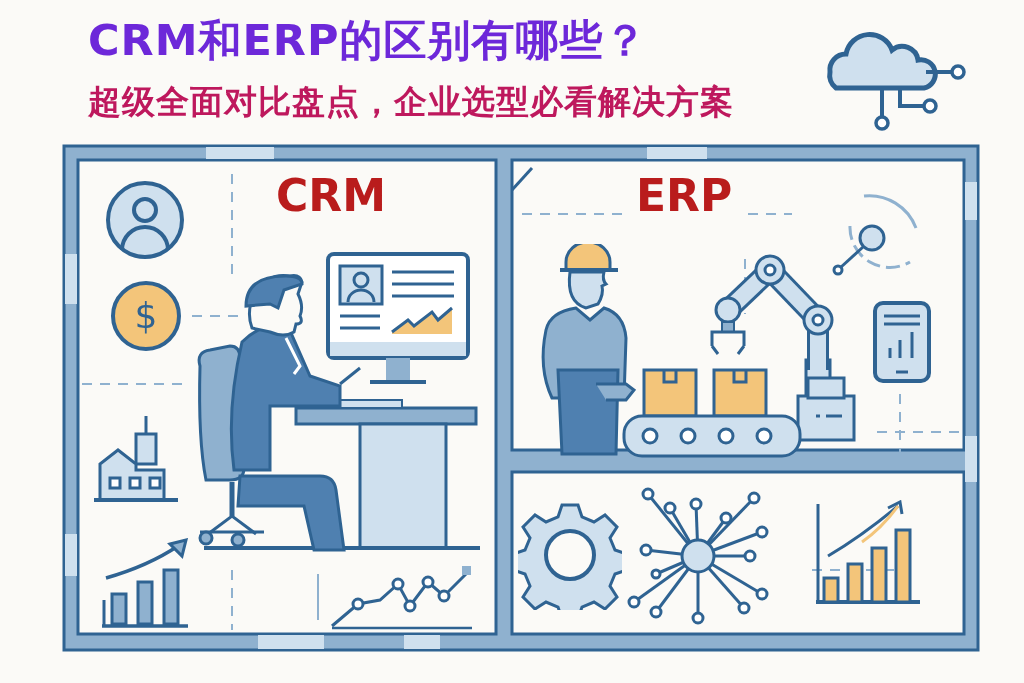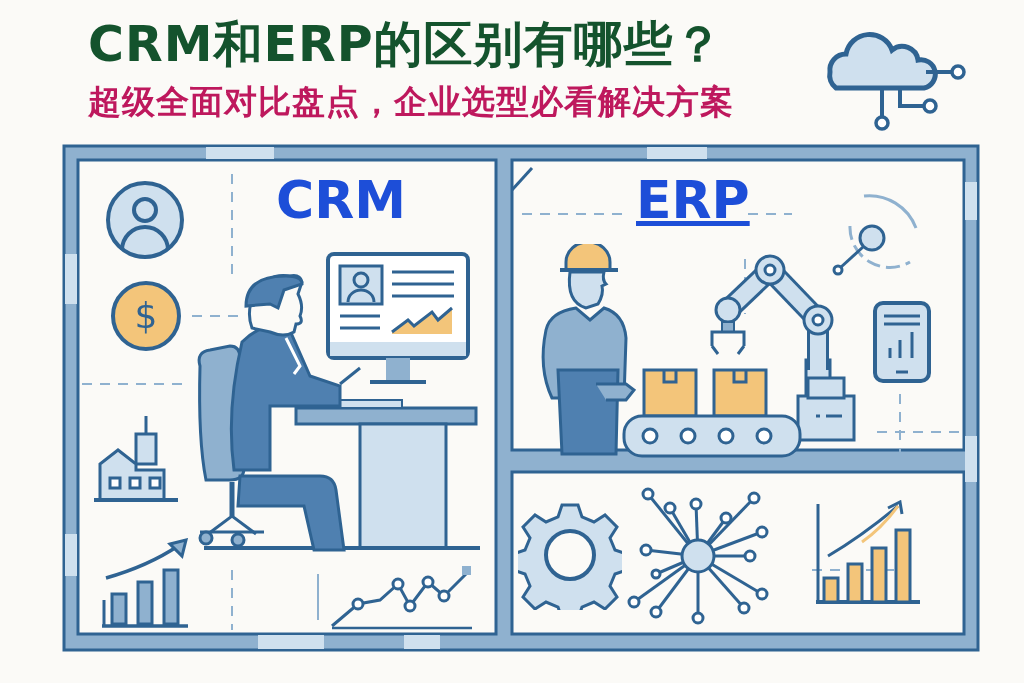--- a/index.html
+++ b/index.html
@@ -1,22 +1,22 @@
 <!DOCTYPE html>
 <html><head>
 <meta charset="utf-8">
 <style>
   html, body { margin:0; padding:0; }
   body { width:1024px; height:683px; background:#fbfaf7; position:relative; overflow:hidden;
          font-family:"DejaVu Sans","Liberation Sans",sans-serif; }
-  .title { position:absolute; left:88px; top:12px; font-size:49px; font-weight:bold; color:#14532d; letter-spacing:1px; white-space:nowrap; }
+  .title { position:absolute; left:88px; top:12px; font-size:43px; font-weight:bold; color:#6d28d9; letter-spacing:1px; white-space:nowrap; }
   .subtitle { position:absolute; left:88px; top:80px; font-size:33px; font-weight:bold; color:#be185d; letter-spacing:1px; white-space:nowrap; }
   .cloud { position:absolute; left:810px; top:22px; }
   .frame { position:absolute; left:62px; top:144px; width:918px; height:508px; }
-  .panel-label { position:absolute; font-size:52px; font-weight:bold; color:#1d4ed8; font-family:"DejaVu Sans",sans-serif; }
+  .panel-label { position:absolute; font-size:44px; font-weight:bold; color:#b91c1c; font-family:"DejaVu Sans",sans-serif; }
   svg { display:block; }
 </style>
 </head>
 <body>
 
 <div class="title">CRM和ERP的区别有哪些？</div>
 <div class="subtitle">超级全面对比盘点，企业选型必看解决方案</div>
 
 <div class="cloud">
   <svg width="160" height="110" viewBox="0 0 160 110">
@@ -60,21 +60,21 @@
     <line x1="815" y1="288" x2="900" y2="288" stroke="#8fb1cf" stroke-width="2" stroke-dasharray="10 8"></line>
     <line x1="750" y1="426" x2="842" y2="426" stroke="#8fb1cf" stroke-width="2" stroke-dasharray="10 8"></line>
     <line x1="170" y1="426" x2="170" y2="486" stroke="#8fb1cf" stroke-width="2" stroke-dasharray="10 8"></line>
     <line x1="256" y1="430" x2="256" y2="476" stroke="#8fb1cf" stroke-width="2"></line>
     <line x1="450" y1="46" x2="470" y2="24" stroke="#2f6392" stroke-width="3"></line>
   </svg>
 </div>
 
 <div class="panel-label" style="left:276px; top:170px;">CRM</div>
 
-<div class="panel-label" style="left:636px; top:170px;text-decoration:underline;">ERP</div>
+<div class="panel-label" style="left:636px; top:170px;">ERP</div>
 
 <div style="position:absolute; left:104px; top:180px;">
   <svg width="82" height="80" viewBox="0 0 82 80">
     <circle cx="41" cy="40" r="37" fill="#cfe0ee" stroke="#2f6392" stroke-width="4"></circle>
     <circle cx="41" cy="30" r="11" fill="none" stroke="#2f6392" stroke-width="4"></circle>
     <path d="M18 70 a23 23 0 0 1 46 0" fill="none" stroke="#2f6392" stroke-width="4"></path>
   </svg>
 </div>
 
 <div style="position:absolute; left:110px; top:280px;">

